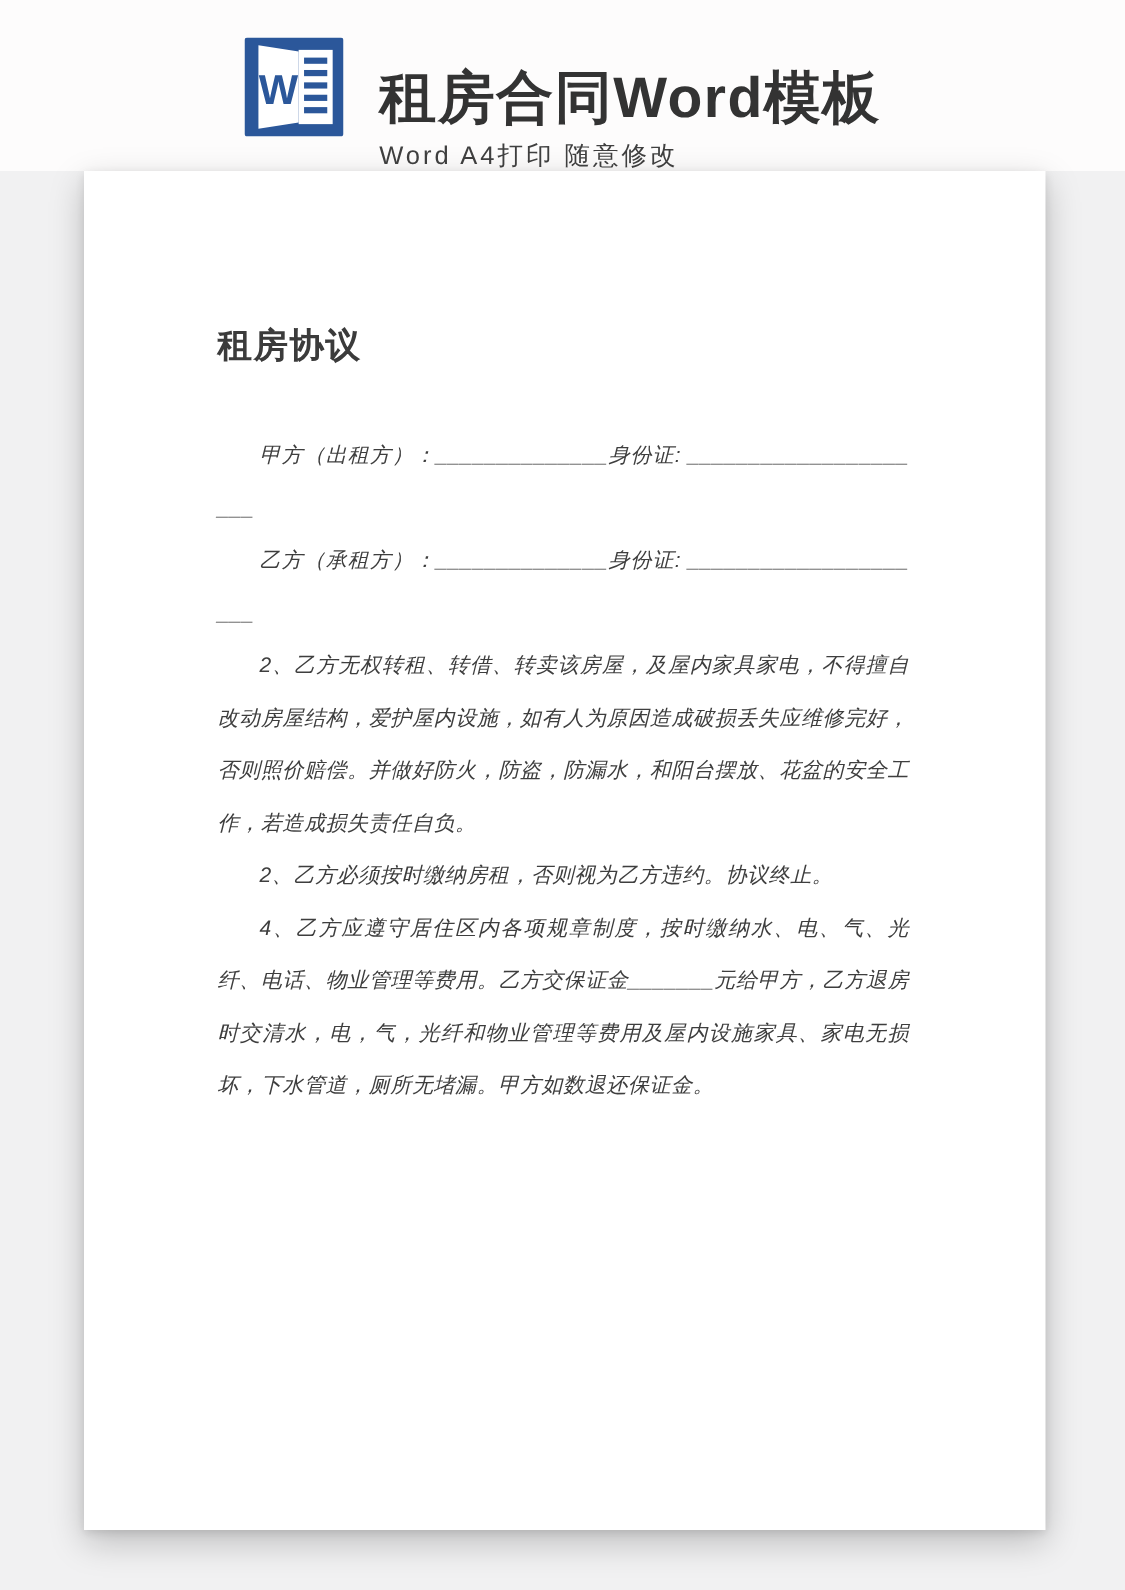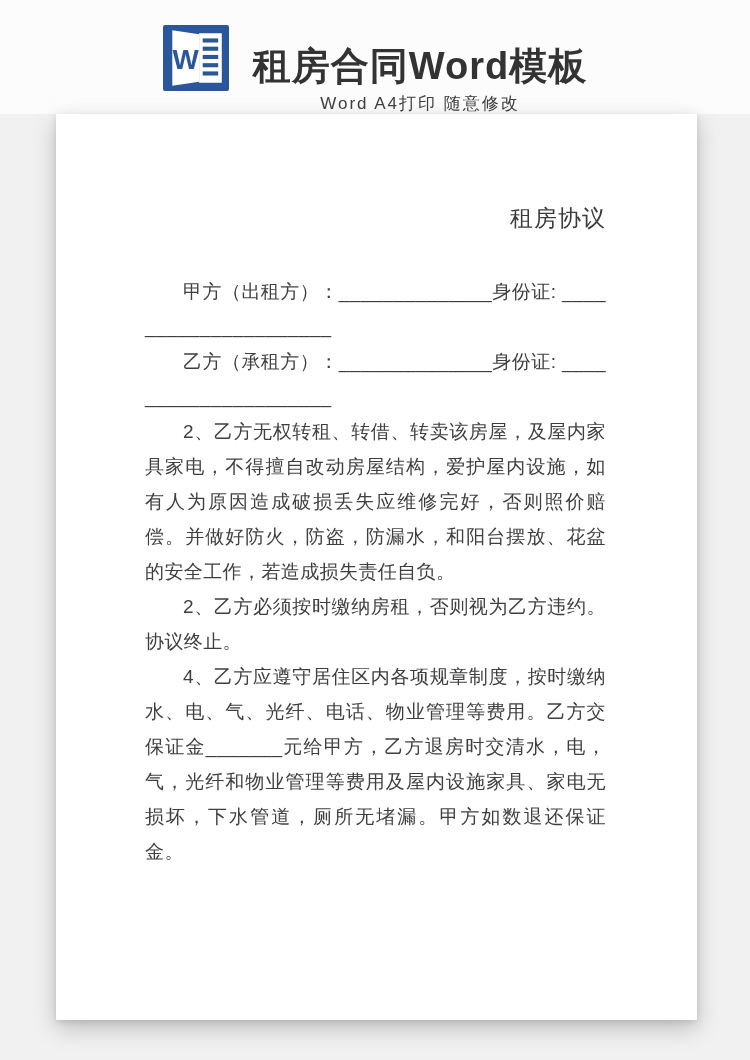--- a/index.html
+++ b/index.html
@@ -33,21 +33,20 @@
   .word-logo {
     width: 66px;
     height: 66px;
     margin-right: 24px;
     margin-top: 2px;
     flex: 0 0 auto;
   }
   .header-text {
     display: flex;
     flex-direction: column;
-    align-items: center;
     margin-top: 44px;
   }
   .header-title {
     font-size: 38px;
     line-height: 44px;
     font-weight: 700;
     color: #333333;
     letter-spacing: 1px;
     white-space: nowrap;
   }
@@ -68,38 +67,39 @@
     top: 114px;
     width: 641px;
     height: 906px;
     background: #ffffff;
     box-shadow: 0 8px 22px rgba(0,0,0,0.22), 0 2px 6px rgba(0,0,0,0.10);
     box-sizing: border-box;
     padding: 88px 91px 0 89px;
     overflow: hidden;
   }
   .doc-title {
-    margin: 0 0 40px 0;
-    text-align: right;
+    margin: 12px 0 40px 0;
+    text-align: left;
     font-size: 23px;
     line-height: 32px;
-    font-weight: 400;
+    font-weight: 700;
     color: #3b3b3b;
     letter-spacing: 1px;
   }
   .doc-body {}
   .doc-paragraph {
     margin: 0;
-    font-size: 19px;
+    font-size: 14px;
     line-height: 35px;
     color: var(--text, #3e3e3e);
     text-indent: 2em;
     text-align: justify;
     letter-spacing: 0.4px;
     word-break: break-all;
+    font-style: italic;
   }
 </style>
 </head>
 <body>
 
 <header class="site-header">
   <div class="header-inner">
     <svg class="word-logo" viewBox="0 0 64 64" xmlns="http://www.w3.org/2000/svg">
       <rect x="0" y="0" width="64" height="64" rx="2" fill="#2b579a"></rect>
       <rect x="35" y="8" width="22" height="48" fill="#ffffff"></rect>

